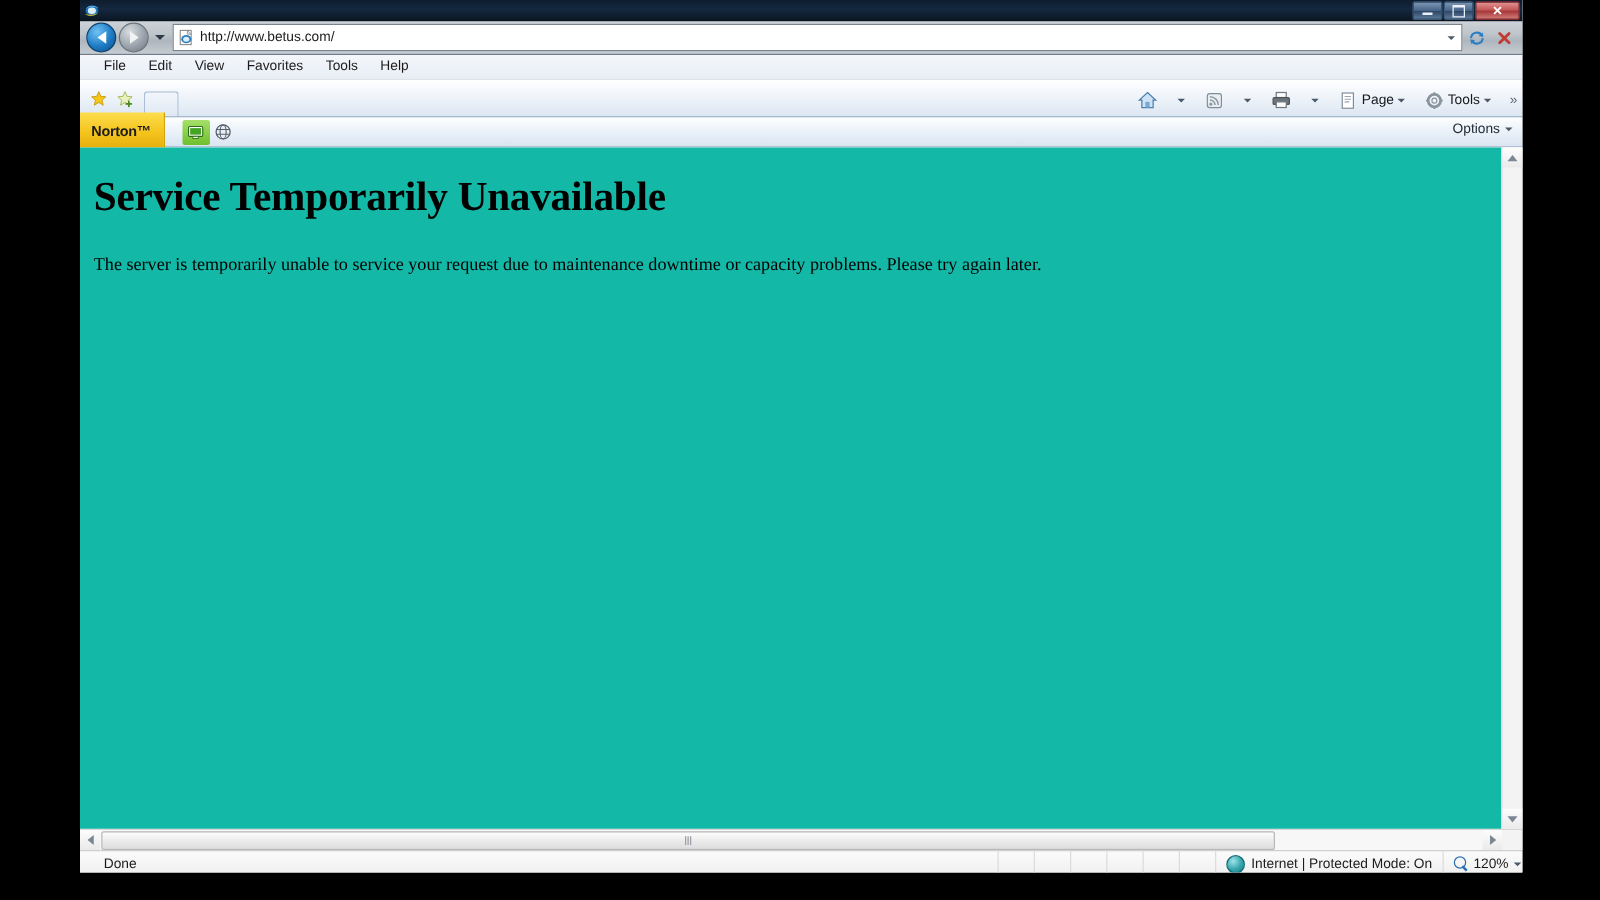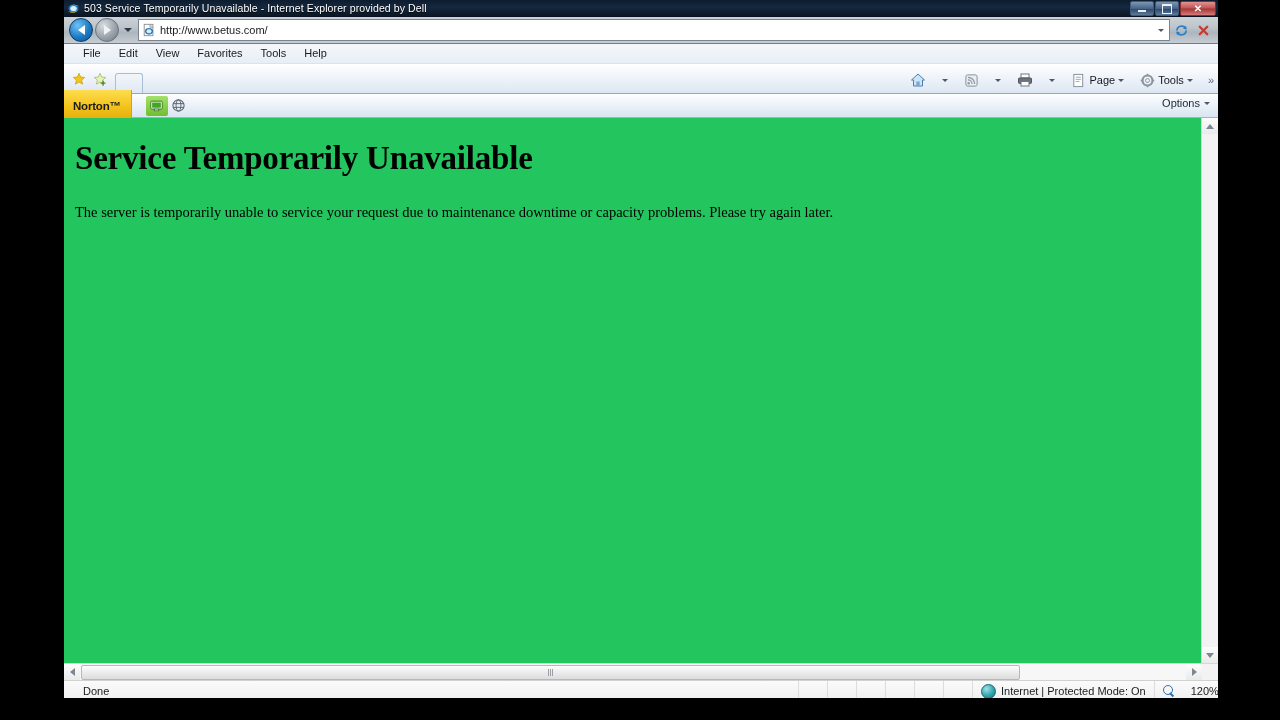--- a/index.html
+++ b/index.html
@@ -202,21 +202,21 @@
     background: linear-gradient(to bottom, #e7f7df 0%, #bfe7ae 100%);
     border: 1px solid #2a8d18;
     display: flex; align-items: center; justify-content: center;
   }
   .options-box { position: absolute; right: 8px; top: 3px; display: flex; align-items: center; gap: 4px; }
   .options-label { font-size: 11px; color: #1b2733; }
 
   
   .content-wrap { position: relative; height: 545px; background: #ffffff; display: flex; }
   .page {
-    flex: 1 1 auto; background: #22c55e;
+    flex: 1 1 auto; background: #14b8a6;
     padding: 22px 0 0 11px;
     overflow: hidden;
   }
   .page h1 {
     margin: 0 0 0 0;
     font-family: "Liberation Serif", serif;
     font-size: 33px;
     font-weight: bold;
     color: #000;
     letter-spacing: -0.2px;
@@ -271,42 +271,41 @@
     display: flex; align-items: center;
     font-size: 11px; color: #1b1b1b;
     position: relative;
   }
   .status-done { padding-left: 19px; width: 715px; flex: 0 0 auto; }
   .status-seg { width: 28px; height: 20px; border-left: 1px solid #dcdcdc; flex: 0 0 auto; }
   .status-zone { display: flex; align-items: center; gap: 5px; border-left: 1px solid #dcdcdc; padding: 0 8px; height: 20px; flex: 0 0 auto; }
   .globe { width: 13px; height: 13px; border-radius: 50%;
     background: radial-gradient(circle at 35% 30%, #9fe4e8 0%, #35a3ad 55%, #157780 100%);
     border: 1px solid #0f6a72; }
-  .status-zoom { display: flex; align-items: center; gap: 16px; border-left: 1px solid #dcdcdc; padding: 0 6px 0 8px; height: 20px; margin-left: auto; flex: 0 0 auto; }
+  .status-zoom { display: flex; align-items: center; gap: 4px; border-left: 1px solid #dcdcdc; padding: 0 6px 0 8px; height: 20px; margin-left: auto; flex: 0 0 auto; }
   .resize-grip { width: 12px; height: 12px; margin-left: 2px; position: relative; }
   .resize-grip i { position: absolute; width: 2px; height: 2px; background: #b3b3b3; display: block; }
 
   .mag { position: relative; width: 12px; height: 12px; }
   .mag .lens { position: absolute; left: 0; top: 0; width: 8px; height: 8px; border: 1.5px solid #2d6fb0; border-radius: 50%; }
   .mag .handle { position: absolute; left: 7px; top: 7px; width: 5px; height: 1.6px; background: #2d6fb0; transform: rotate(45deg); transform-origin: left center; }
 </style>
 </head>
 <body>
 
 <div class="screen">
   <div class="window">
 
     <div class="titlebar">
       <svg class="ie-logo" viewBox="0 0 16 16">
         <ellipse cx="8" cy="8" rx="6.2" ry="5" fill="#1a72b8"></ellipse>
         <ellipse cx="8" cy="8" rx="4" ry="3.2" fill="#d9edfb"></ellipse>
         <path d="M1 11 C4 14.5 13 13.5 15 8.5 C13.5 12.5 4 13 1 11 Z" fill="#f5c518"></path>
         <path d="M2 6.5 C5 2 13 2.5 14.5 6 C12 3.2 5 3.2 2 6.5 Z" fill="#6fc2f5"></path>
       </svg>
-      <div class="title-text">503 Service Temporarily Unavailable - Internet Explorer provided by Dell</div>
       <div class="win-buttons">
         <div class="win-btn">
             <div class="glyph-min"></div>
           </div>
         <div class="win-btn">
             <div class="glyph-max"></div>
           </div>
         <div class="win-btn close">
             <span>✕</span>
           </div>

